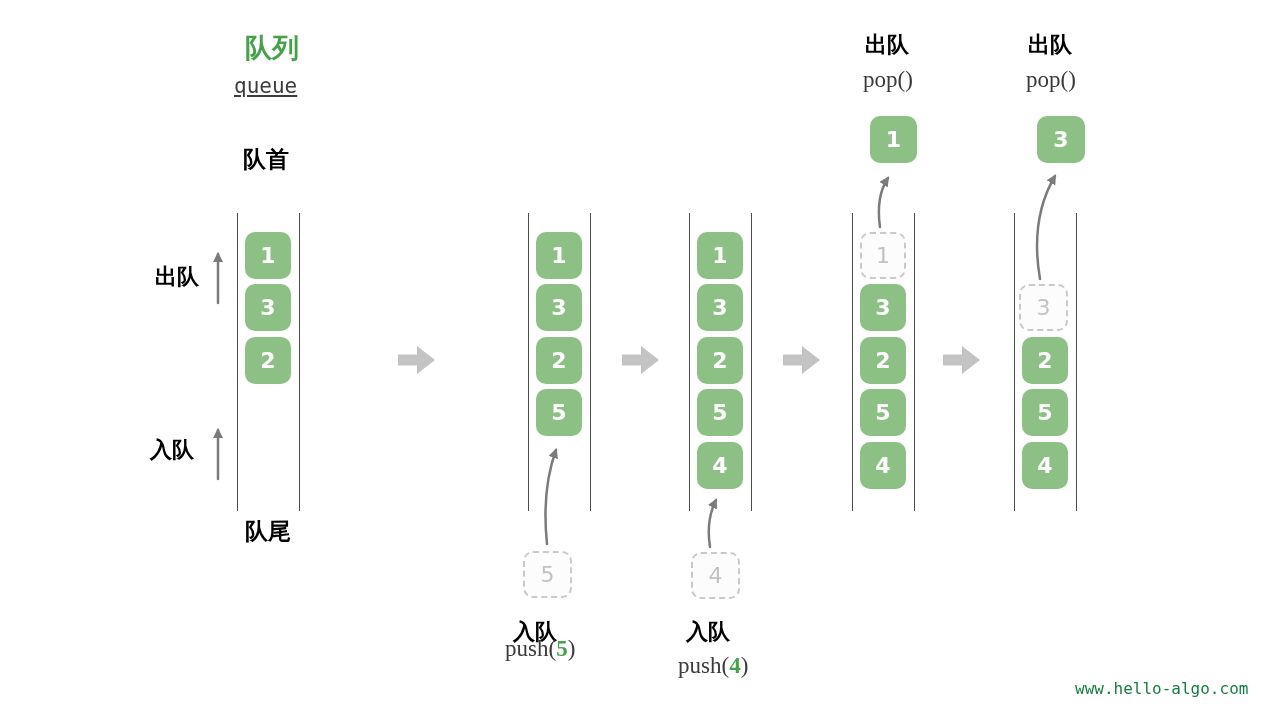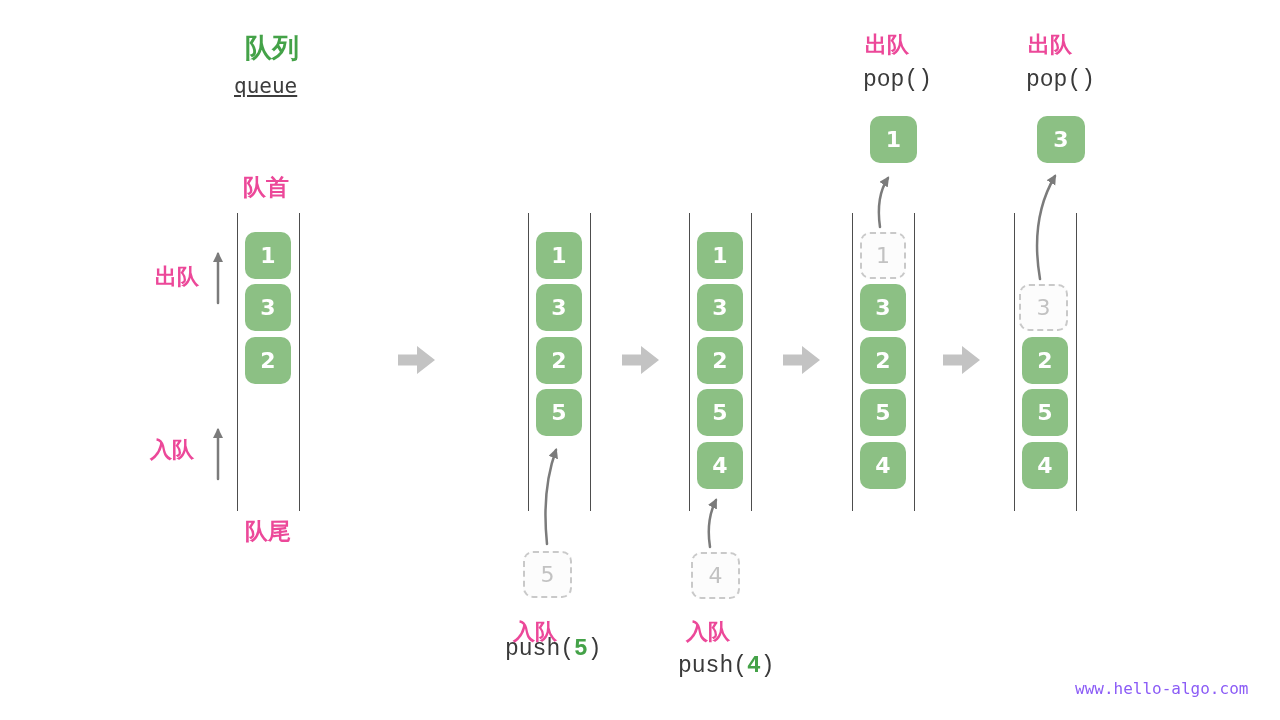--- a/index.html
+++ b/index.html
@@ -3,26 +3,26 @@
 <meta charset="utf-8">
 <style>
   html,body{margin:0;padding:0;}
   body{
     width:1280px;height:720px;position:relative;overflow:hidden;
     background:#ffffff;
     font-family:"Liberation Sans", sans-serif;
   }
   .abs{position:absolute;}
   
-  .zh{font-family:"Liberation Sans",sans-serif;font-weight:700;color:#ec4899;font-size:22px;line-height:1.15;white-space:nowrap;}
+  .zh{font-family:"Liberation Sans",sans-serif;font-weight:700;color:#000000;font-size:22px;line-height:1.15;white-space:nowrap;}
   .title-zh{font-size:27px;color:#44a248;}
-  .code{font-family:Liberation Mono, monospace;font-size:23px;color:#3a3a3a;line-height:1.15;white-space:nowrap;}
+  .code{font-family:Liberation Serif, serif;font-size:23px;color:#3a3a3a;line-height:1.15;white-space:nowrap;}
   .code .arg{color:#44a248;font-weight:700;}
   .sub-en{font-family:"DejaVu Sans Mono",monospace;font-size:21px;color:#3d3d3d;}
-  .watermark{font-family:"DejaVu Sans Mono",monospace;font-size:16px;color:#8b5cf6;}
+  .watermark{font-family:"DejaVu Sans Mono",monospace;font-size:16px;color:#15803d;}
   
   .qcol{
     position:absolute;top:213px;height:298px;width:61px;
     border-left:1.5px solid #4d4d4d;border-right:1.5px solid #4d4d4d;
   }
   .box{
     position:absolute;left:7px;width:46px;height:47px;
     background:#8cc084;border-radius:10px;
     color:#ffffff;font-weight:700;font-size:22px;
     font-family:"DejaVu Sans",sans-serif;
@@ -46,21 +46,21 @@
   }
   .overlay{position:absolute;left:0;top:0;pointer-events:none;}
   .block-arrow{position:absolute;width:38px;height:32px;}
 </style>
 </head>
 <body>
 
 <div class="abs zh title-zh" style="left:237px;top:33px;margin-left:8px;">队列</div>
 <div class="abs sub-en" style="left:234px;top:74px;text-decoration:underline;">queue</div>
 
-<div class="abs zh" style="left:243px;top:174px;font-size:23px;">队首</div>
+<div class="abs zh" style="left:243px;top:146px;font-size:23px;">队首</div>
 <div class="abs zh" style="left:155px;top:264px;">出队</div>
 <div class="abs zh" style="left:150px;top:437px;">入队</div>
 <div class="abs zh" style="left:245px;top:518px;font-size:23px;">队尾</div>
 
 <div class="qcol" style="left:237px;">
   <div class="box s0">1</div>
   <div class="box s1">3</div>
   <div class="box s2">2</div>
 </div>
 

